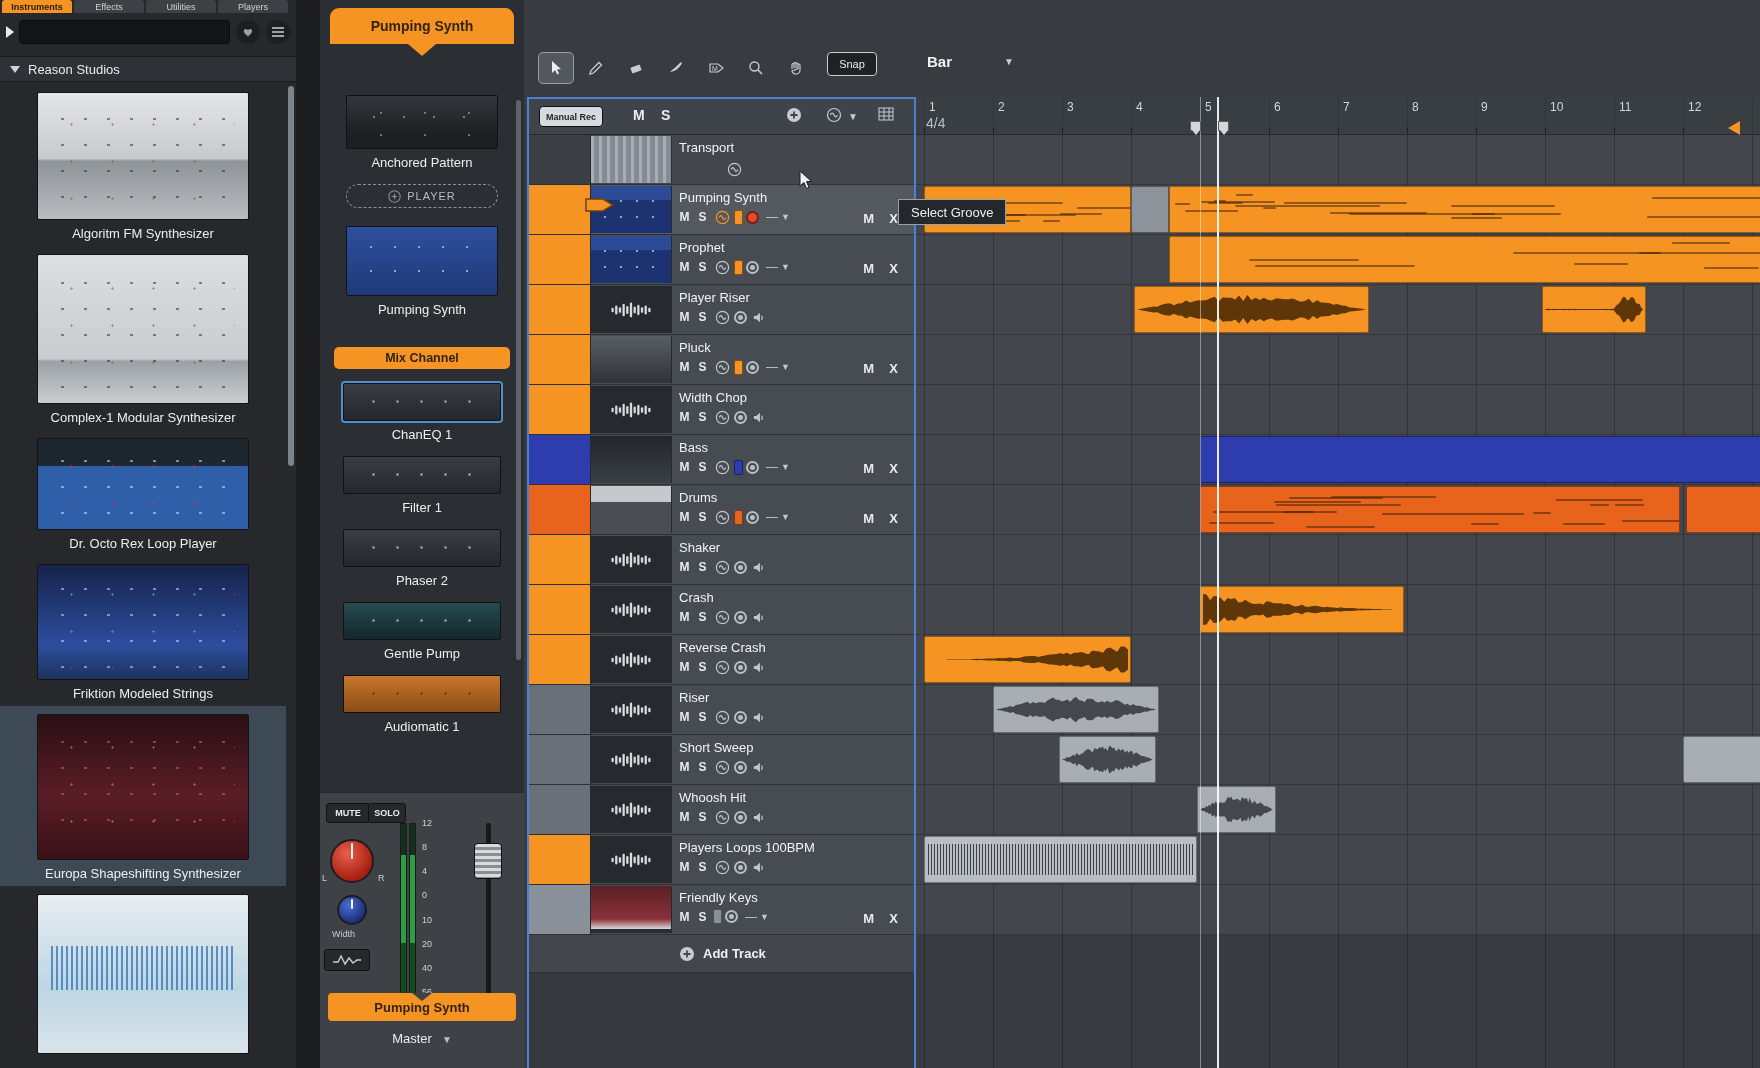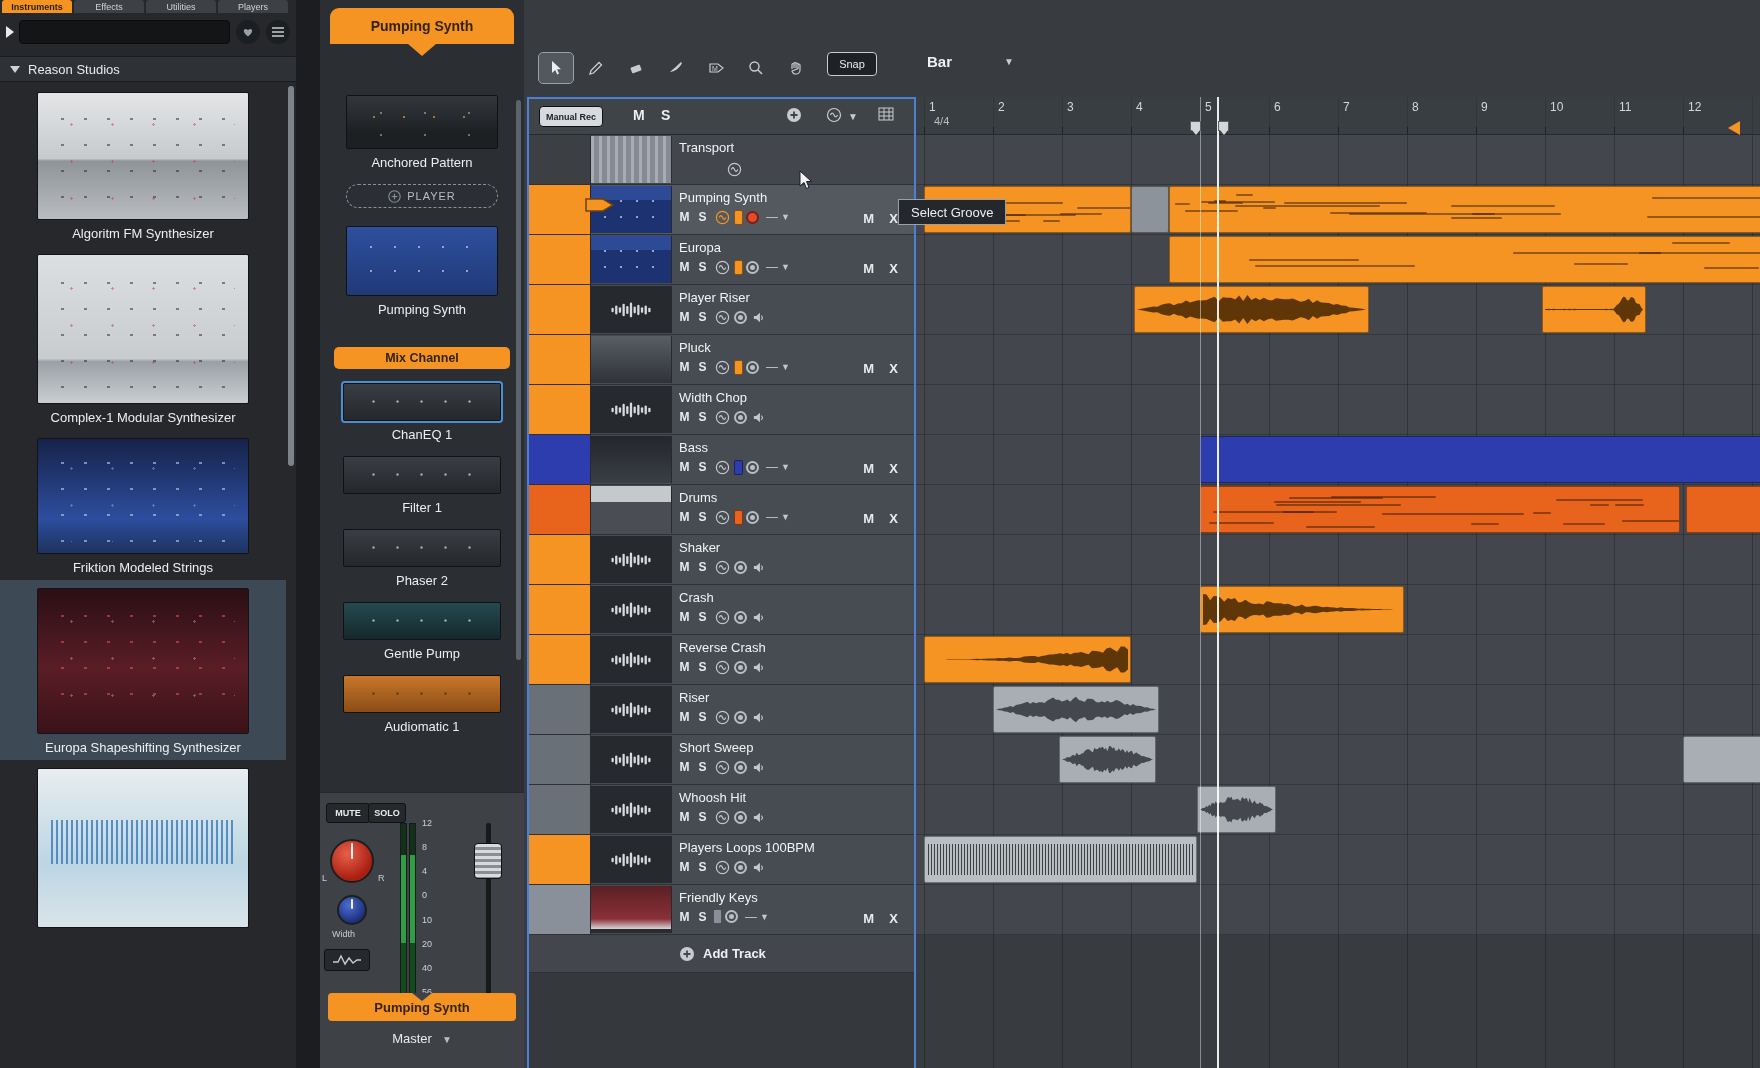--- a/index.html
+++ b/index.html
@@ -133,21 +133,21 @@
   .drag-arrow { position:absolute; left:56px; top:10px; z-index:5; }
   #add-track-row { position:relative; height:38px; background:#43474d; border-bottom:1px solid #2e3136; display:flex; align-items:center; padding-left:150px; gap:8px; }
   #add-track-row .lab { font-size:13px; font-weight:bold; color:#eef0f1; }
   #track-footer { background:#35393d; height:97px; }
 
   #lanes { position:absolute; left:389px; top:0; right:0; height:973px; background:#43474d; overflow:hidden;
            background-image:repeating-linear-gradient(90deg, rgba(0,0,0,.26) 0 1px, transparent 1px 69px); background-position:8px 0; }
   #ruler { position:absolute; left:0; top:0; right:0; height:38px; background:rgba(50,54,59,.55); border-bottom:1px solid #26292d; }
   .bar-num { position:absolute; top:3px; font-size:12px; color:#d4d7da; }
   .bar-tick { position:absolute; bottom:0; width:1px; height:7px; background:#1f2225; }
-  #timesig { position:absolute; left:18px; top:18px; font-size:11px; color:#b9bec3; }
+  #timesig { position:absolute; left:10px; top:18px; font-size:14px; color:#b9bec3; }
   .loop-flag { position:absolute; top:24px; width:11px; height:10px; background:#d4d7da; border:1px solid #5a5f64; z-index:6; }
   .loop-flag::after { content:''; position:absolute; left:1px; top:100%; border-left:4px solid transparent; border-right:4px solid transparent; border-top:5px solid #d4d7da; }
   #end-marker { position:absolute; top:24px; width:0; height:0; border-top:7px solid transparent; border-bottom:7px solid transparent; border-right:12px solid #f59422; z-index:6; }
   #lane-rows { position:absolute; left:0; top:38px; right:0; }
   .lane-row { position:relative; height:50px; border-bottom:1px solid rgba(0,0,0,.22); }
   .clip { position:absolute; top:1px; height:47px; border:1px solid rgba(0,0,0,.4); border-radius:2px; overflow:hidden; }
   .clip i { position:absolute; height:2px; background:rgba(55,28,2,.5); border-radius:1px; }
   .clipwave { position:absolute; inset:4px 2px; width:calc(100% - 4px); height:calc(100% - 8px); }
   .k-plain-dark { background-image:linear-gradient(180deg, rgba(120,135,230,.5) 0 3px, rgba(0,0,40,.22) 3px 100%); }
   .k-wave-dense::after { content:''; position:absolute; inset:7px 3px; background:repeating-linear-gradient(90deg, rgba(30,32,36,.8) 0 1px, transparent 1px 3px); }
@@ -206,20 +206,24 @@
       <span>Reason Studios</span>
     </div>
     <div id="browser-list">
         <div class="bitem">
           <div class="bthumb bt-algoritm"></div>
           <div class="bcap">Algoritm FM Synthesizer</div>
         </div>
         <div class="bitem">
           <div class="bthumb bt-complex1"></div>
           <div class="bcap">Complex-1 Modular Synthesizer</div>
+        </div>
+        <div class="bitem">
+          <div class="bthumb bt-octorex"></div>
+          <div class="bcap">Dr. Octo Rex Loop Player</div>
         </div>
         <div class="bitem">
           <div class="bthumb bt-friktion"></div>
           <div class="bcap">Friktion Modeled Strings</div>
         </div>
         <div class="bitem selected">
           <div class="bthumb bt-europa"></div>
           <div class="bcap">Europa Shapeshifting Synthesizer</div>
         </div>
         <div class="bitem">
@@ -403,21 +407,21 @@
                 <span class="ctl-dash">—</span>
                 <span class="ctl-dd">▼</span>
               </div>
               <span class="drag-arrow"><svg width="30" height="20" viewBox="0 0 30 20">
                   <polygon points="1,4 18,4 28,10 18,16 1,16" fill="#f59422" stroke="#6b4208" stroke-width="1.5"></polygon>
                 </svg></span>
             </div>
             <div class="trk-row">
               <div class="trk-strip" style="background: rgb(245, 148, 34);"></div>
               <div class="trk-thumb th-synthblue"></div>
-              <div class="trk-name">Europa</div>
+              <div class="trk-name">Prophet</div>
               <span class="ctl-m">M</span>
               <span class="ctl-x">X</span>
               <div class="ctl-row">
                 <span class="ctl-letter">M</span>
                 <span class="ctl-letter">S</span>
                 <span class="ctl-ic">
                   <svg width="15" height="15" viewBox="0 0 16 16">
                     <circle cx="8" cy="8" r="6.5" fill="none" stroke="currentColor" stroke-width="1.3"></circle>
                     <path d="M4.5 8 q1.75 -4.2 3.5 0 t3.5 0" fill="none" stroke="currentColor" stroke-width="1.3"></path>
                   </svg>

